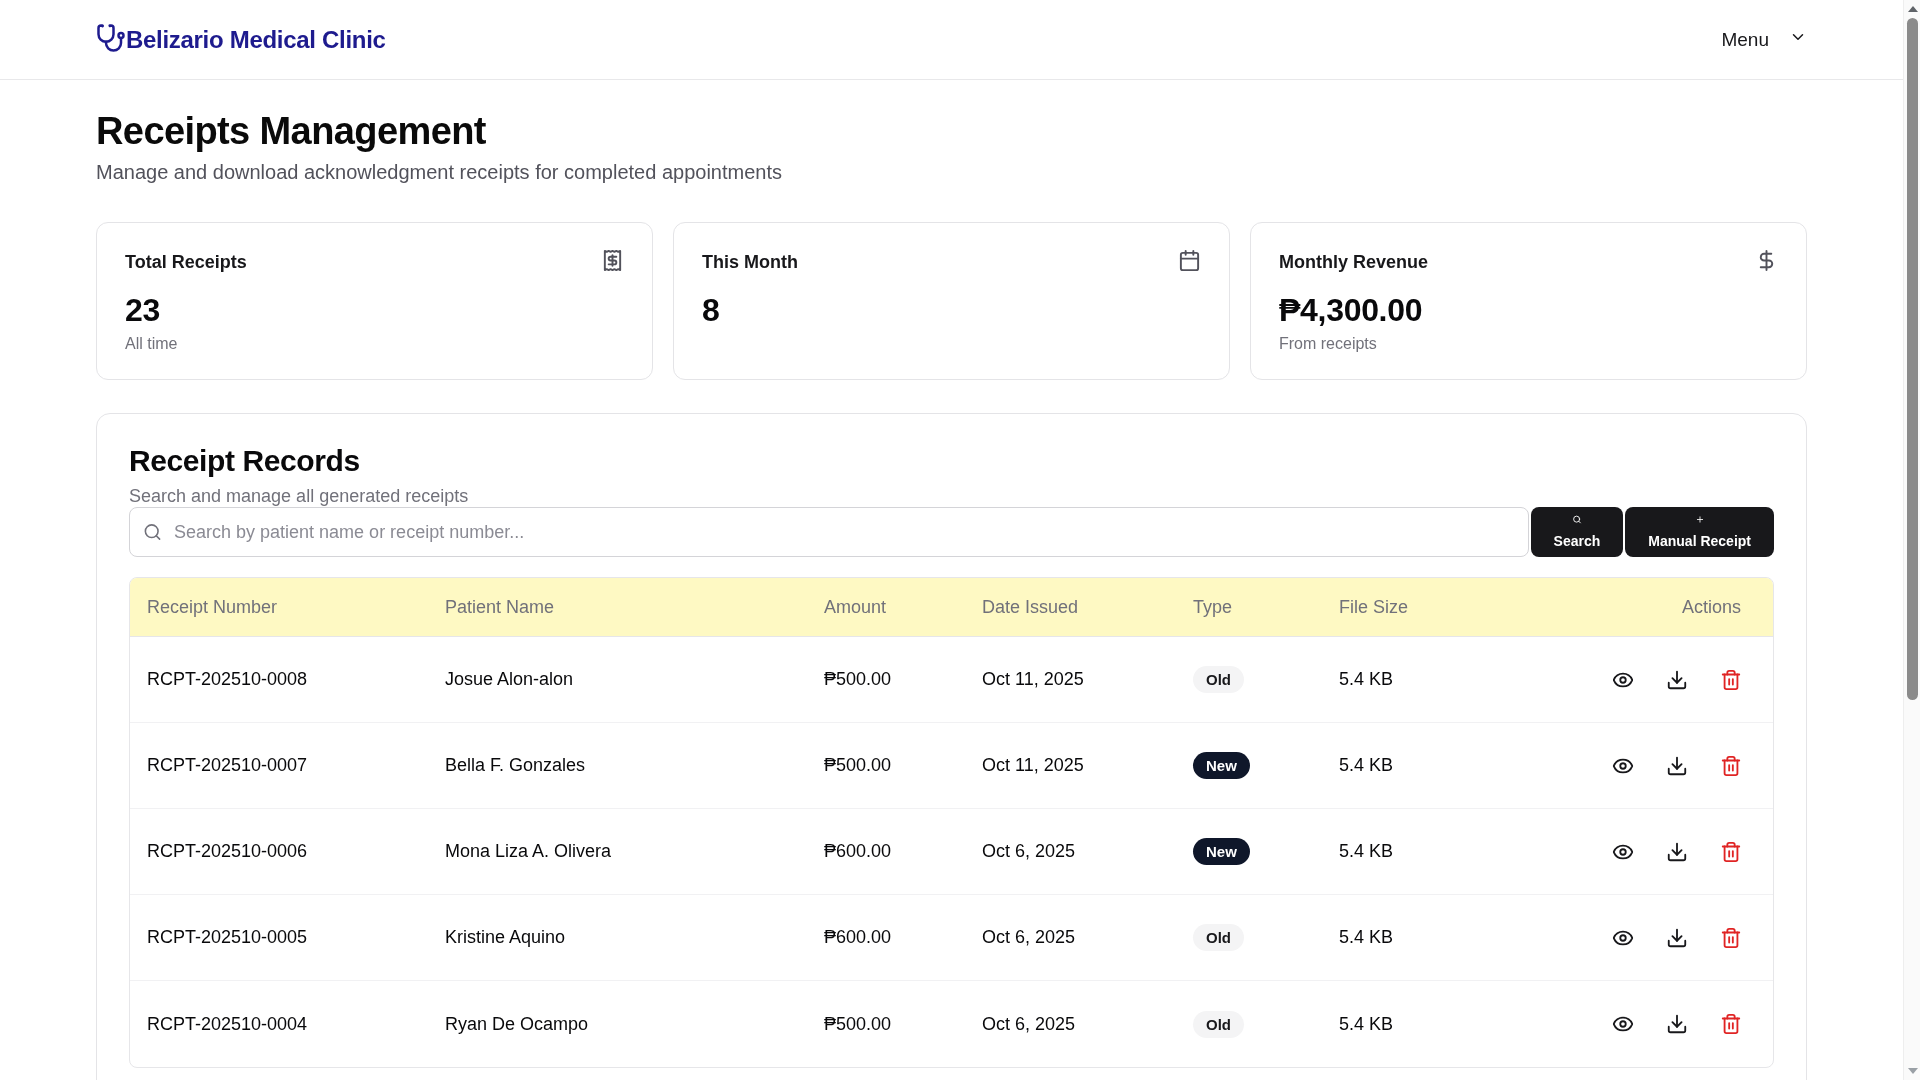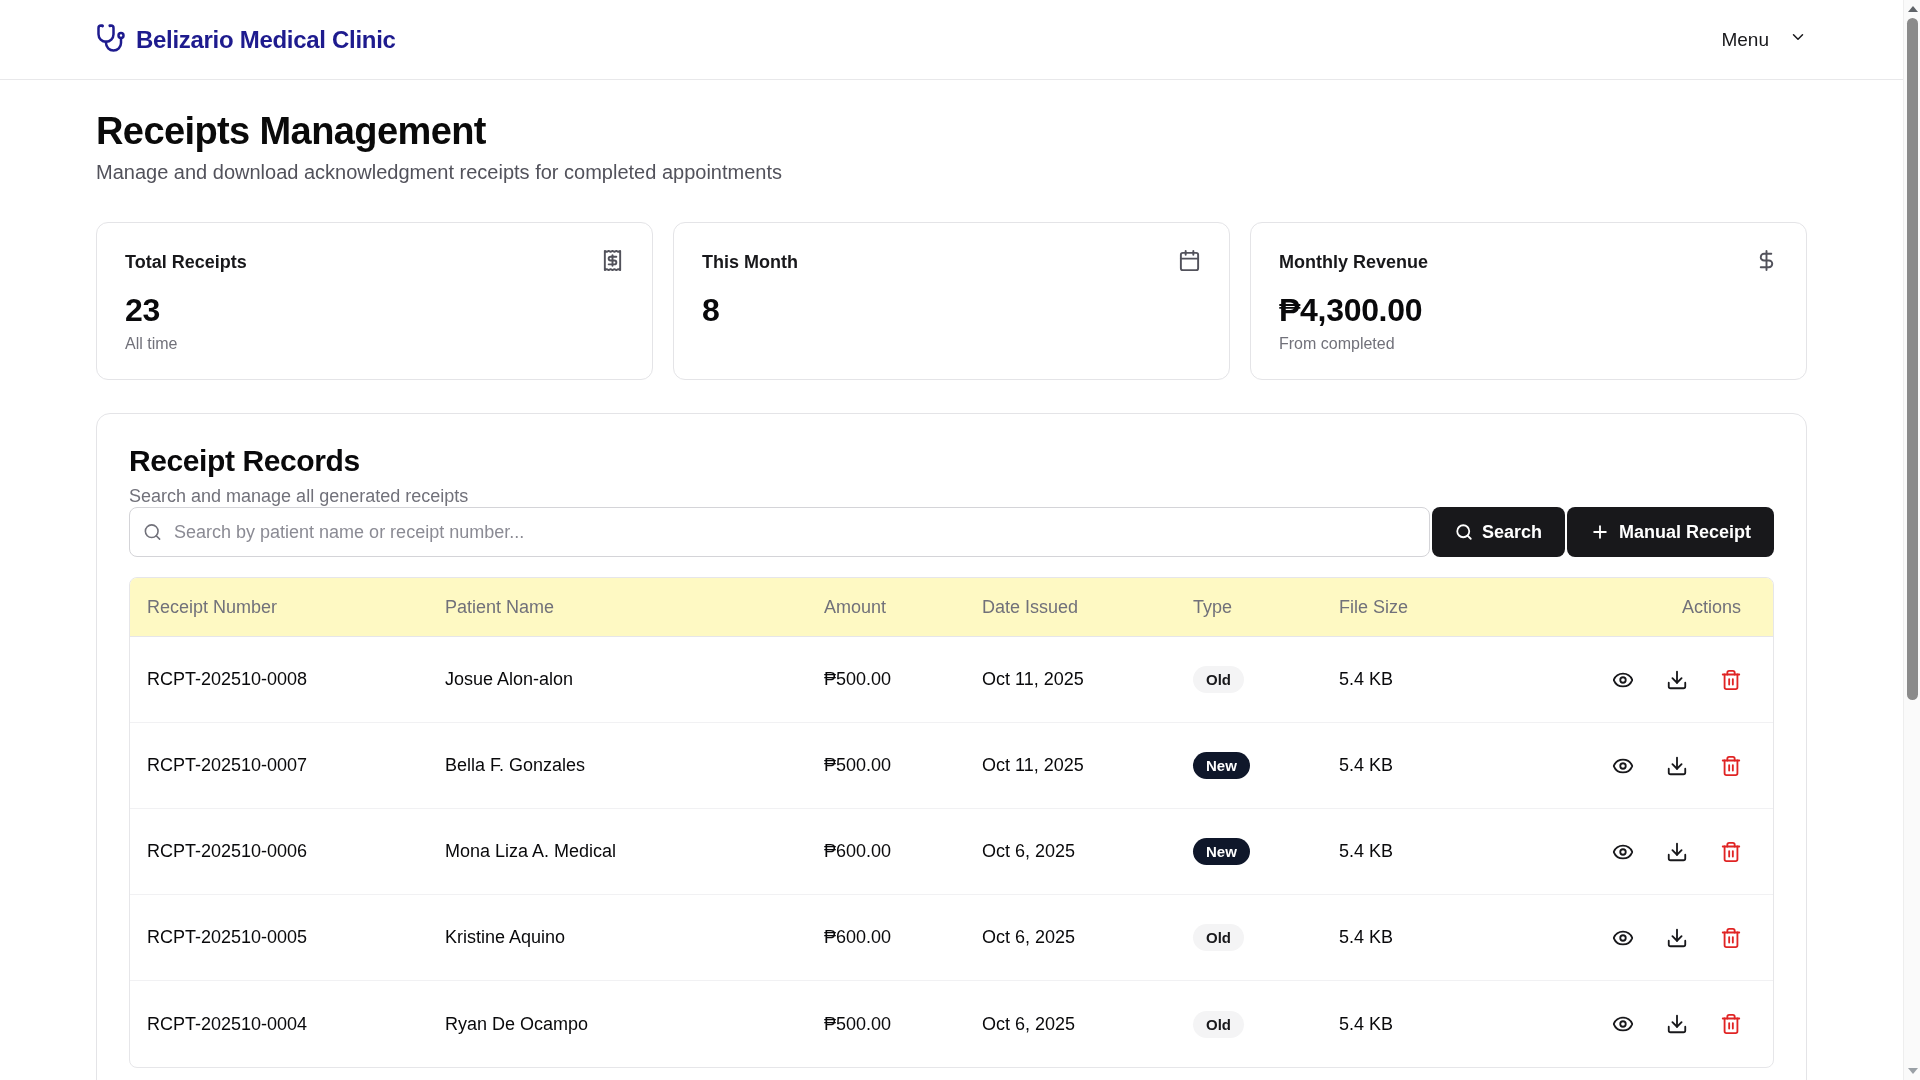--- a/index.html
+++ b/index.html
@@ -4,21 +4,21 @@
 <style>
   * { margin:0; padding:0; box-sizing:border-box; }
   html,body { width:1920px; height:1080px; overflow:hidden; background:#ffffff;
     font-family:"Liberation Sans","DejaVu Sans",sans-serif; color:#09090b; }
   .viewport { position:relative; width:1920px; height:1080px; }
   .page { width:1903px; }
 
   
   .topbar { height:80px; display:flex; align-items:center; justify-content:space-between;
     padding:0 96px; border-bottom:1px solid #e8e8ea; background:#fff; }
-  .brand { display:flex; align-items:center; gap:10px; color:#1e1b8e; }
+  .brand { display:flex; align-items:center; color:#1e1b8e; }
   .brand svg { width:30px; height:30px; }
   .brand-name { font-size:24px; font-weight:800; letter-spacing:-0.3px; }
   .menu { display:flex; align-items:center; gap:20px; font-size:19px; color:#18181b; cursor:pointer; }
   .menu svg { width:18px; height:18px; }
 
   
   .content { padding:30px 96px 0; }
   h1 { font-size:38px; font-weight:800; letter-spacing:-0.6px; color:#0a0a0a; }
   .page-sub { margin-top:8px; font-size:20px; color:#52525b; }
 
@@ -39,22 +39,22 @@
 
   .search-row { display:flex; gap:2px; }
   .search-box { position:relative; flex:1; }
   .search-box svg { position:absolute; left:14px; top:50%; transform:translateY(-50%);
     width:19px; height:19px; color:#71717a; }
   .search-input { width:100%; height:50px; border:1px solid #d4d4d8; border-radius:8px;
     padding:0 16px 0 44px; font-size:18px; color:#18181b; outline:none;
     font-family:"Liberation Sans","DejaVu Sans",sans-serif; }
   .search-input::placeholder { color:#8b8b94; }
   .btn { height:50px; display:flex; align-items:center; gap:9px; border:none; cursor:pointer;
-    background:#18181b; color:#fff; border-radius:8px; padding:8px 23px; font-size:18px; font-weight:600;
-    font-family:"Liberation Sans","DejaVu Sans",sans-serif; }
+    background:#18181b; color:#fff; border-radius:8px; padding:8px 23px; font-size:14px; font-weight:600;
+    font-family:"Liberation Sans","DejaVu Sans",sans-serif;flex-direction:column; }
   .btn svg { width:18px; height:18px; }
   .btn.manual svg { width:20px; height:20px; }
 
   
   .table { margin-top:20px; border:1px solid #e6e6e9; border-radius:8px; overflow:hidden; }
   .trow { display:grid; grid-template-columns:298px 379px 158px 211px 146px 161px 1fr;
     align-items:center; padding-left:17px; }
   .thead { height:59px; color:#71717a; font-size:18px; border-bottom:1px solid #e6e6e9; background:#fef9c3; }
   .thead .c-actions { text-align:right; padding-right:32px; }
   .row { height:86px; border-bottom:1px solid #f1f1f3; font-size:18px; }
@@ -148,21 +148,21 @@
           <div class="card-top">
             <span class="card-label">Monthly Revenue</span>
             <span>
               <svg viewBox="0 0 24 24" fill="none" stroke="currentColor" stroke-width="2" stroke-linecap="round" stroke-linejoin="round">
                 <path d="M12 2v20"></path>
                 <path d="M17 5H9.5a3.5 3.5 0 0 0 0 7h5a3.5 3.5 0 0 1 0 7H6"></path>
               </svg>
             </span>
           </div>
           <div class="card-value">₱4,300.00</div>
-          <div class="card-caption">From completed</div>
+          <div class="card-caption">From receipts</div>
         </div>
       </div>
 
       <section class="panel">
         <div class="panel-title">Receipt Records</div>
         <div class="panel-sub">Search and manage all generated receipts</div>
 
         <div class="search-row">
           <div class="search-box">
             <span>
@@ -261,21 +261,21 @@
           <path d="M8 6V4a2 2 0 0 1 2-2h4a2 2 0 0 1 2 2v2"></path>
                       <path d="M10 11v6"></path>
                       <path d="M14 11v6"></path>
         </svg>
       </button>
     </div>
   </div>
 
   <div class="trow row">
     <div class="c-receipt">RCPT-202510-0006</div>
-    <div>Mona Liza A. Medical</div>
+    <div>Mona Liza A. Olivera</div>
     <div>₱600.00</div>
     <div>Oct 6, 2025</div>
     <div><span class="badge badge-new">New</span></div>
     <div>5.4 KB</div>
     <div class="c-actions">
       <button class="icon-btn">
         <svg viewBox="0 0 24 24" fill="none" stroke="currentColor" stroke-width="2" stroke-linecap="round" stroke-linejoin="round">
           <path d="M2.06 12.35a1 1 0 0 1 0-.7 10.75 10.75 0 0 1 19.88 0 1 1 0 0 1 0 .7 10.75 10.75 0 0 1-19.88 0"></path>
           <circle cx="12" cy="12" r="3"></circle>
         </svg>

